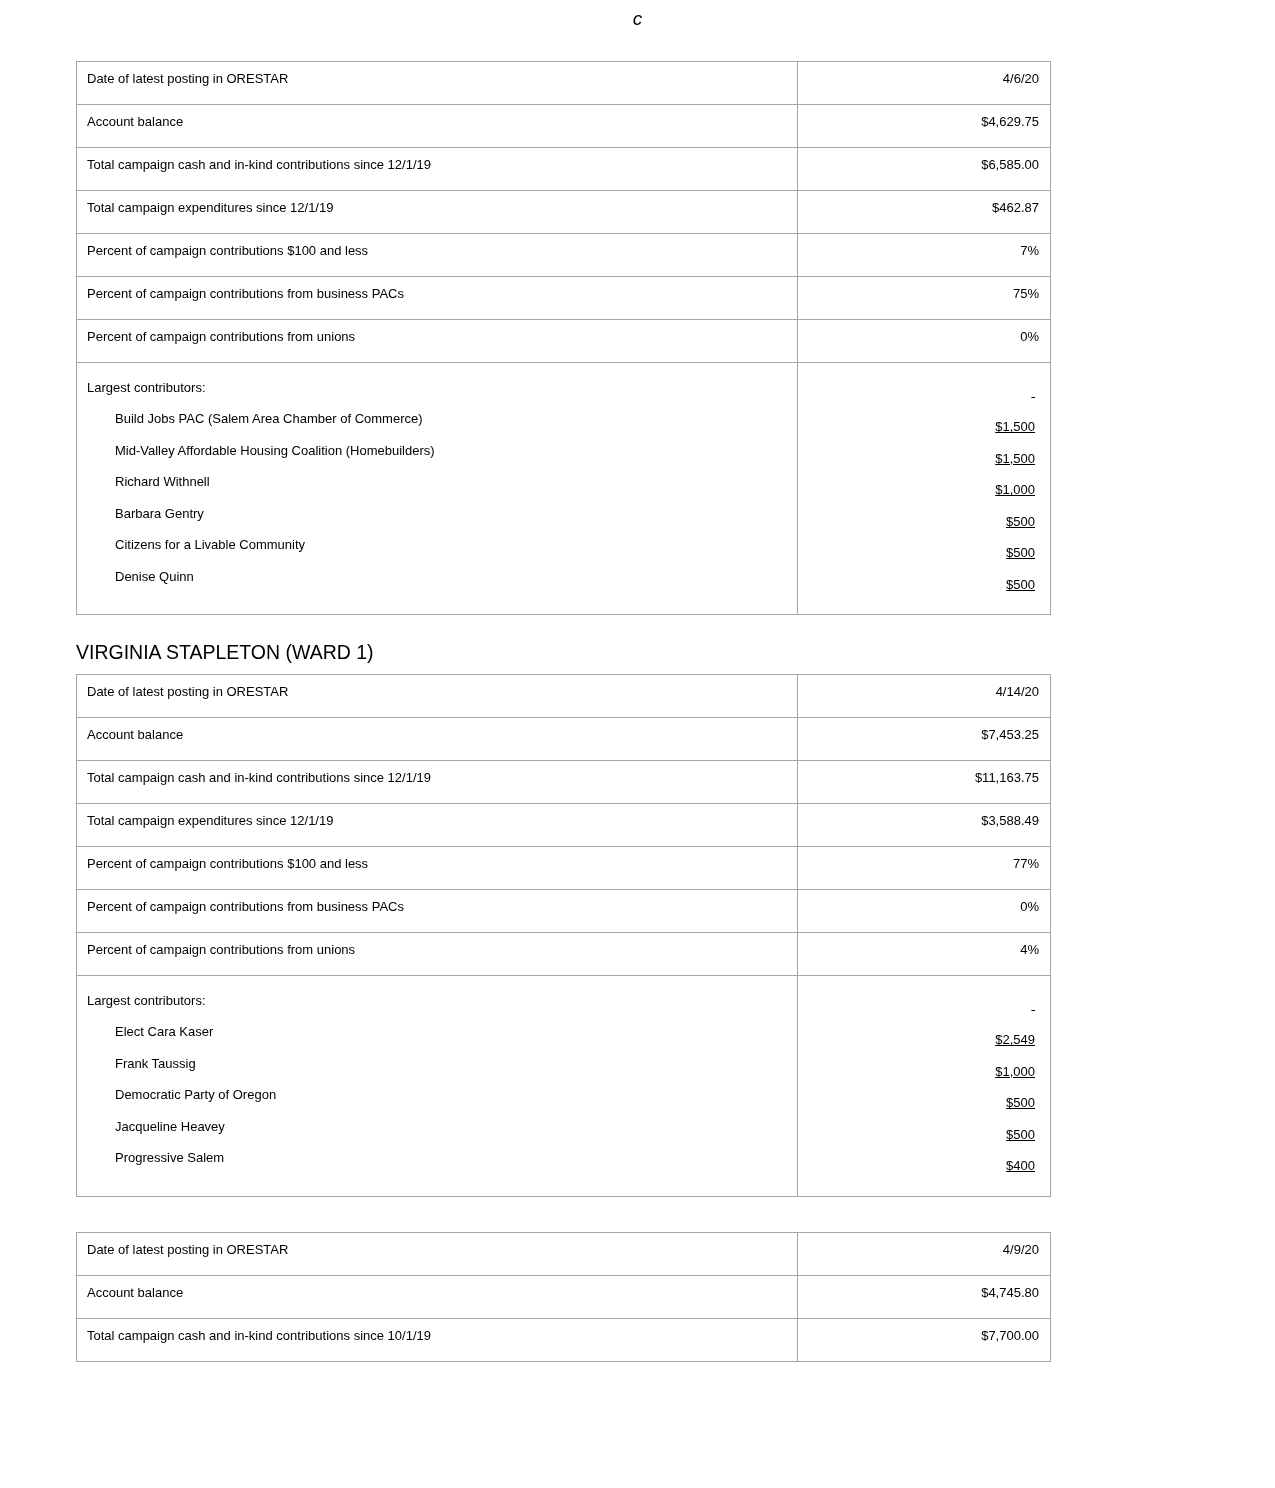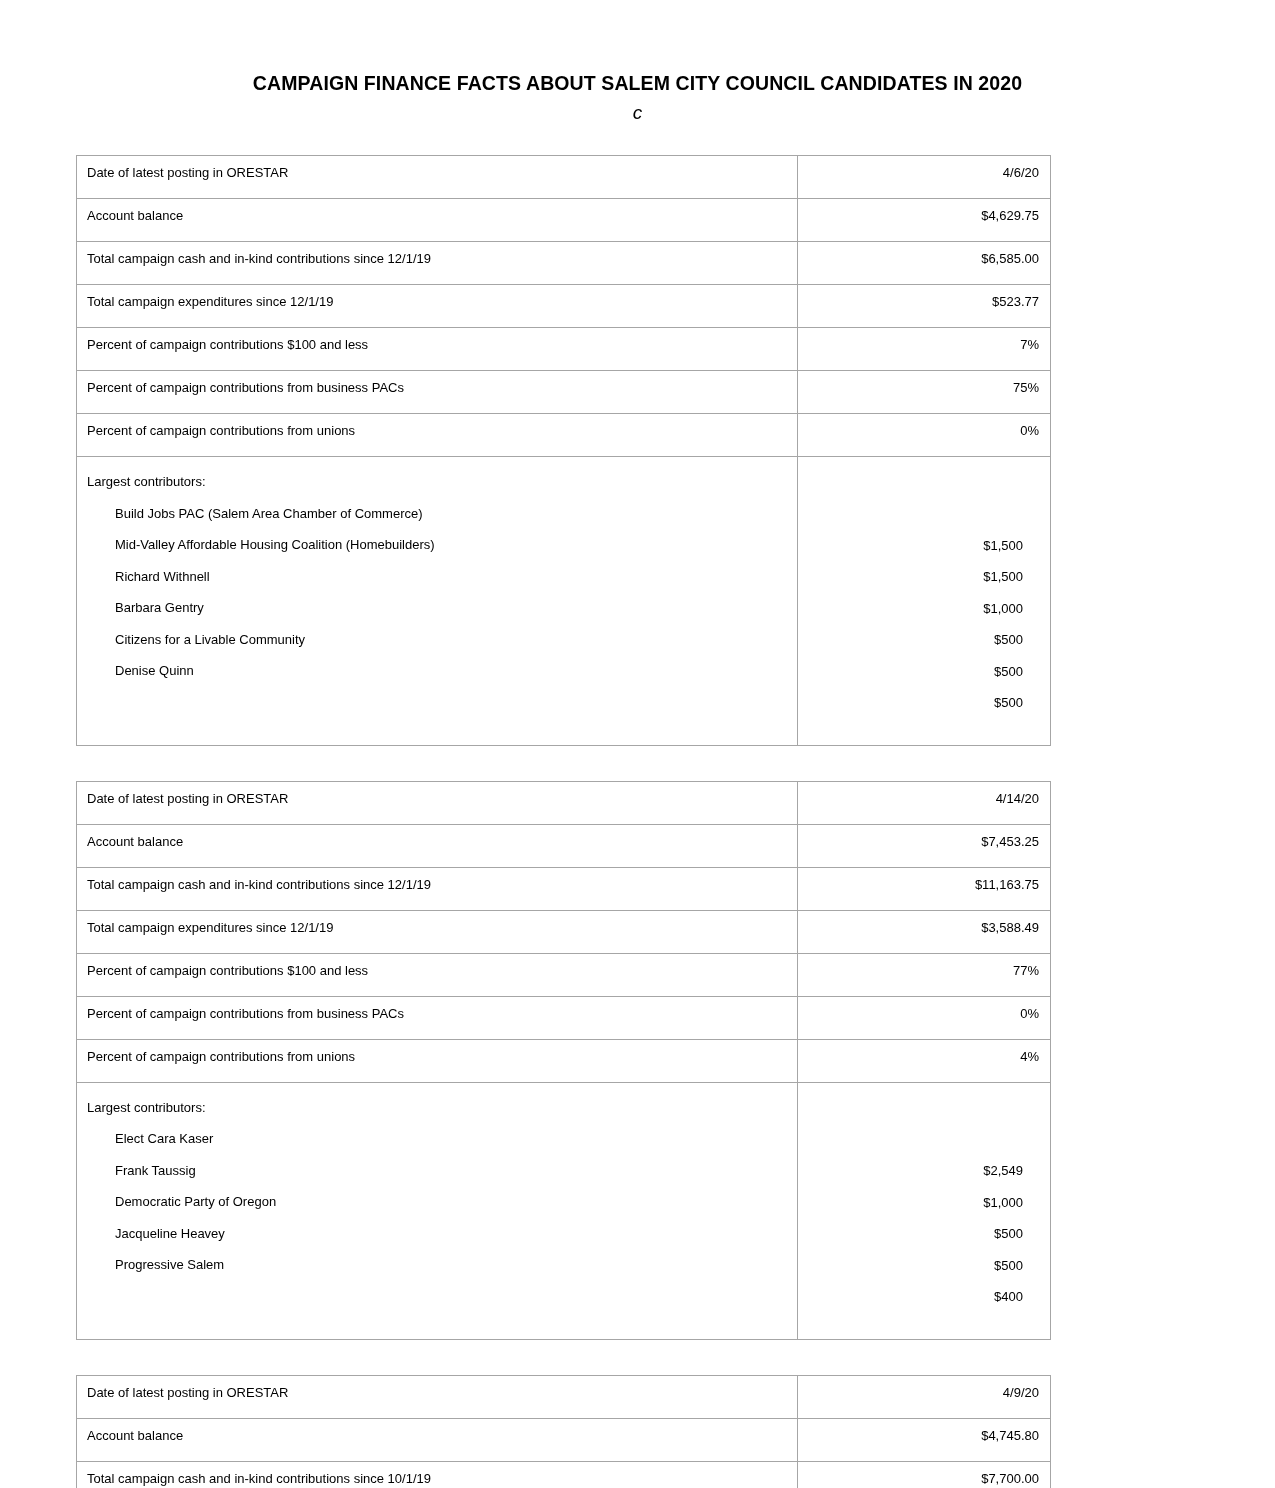--- a/index.html
+++ b/index.html
@@ -103,38 +103,38 @@
     margin: 0;
     padding: 0;
   }
   .contrib-list li {
     line-height: 31.5px;
     padding-left: 28px;
     white-space: nowrap;
   }
   .contrib-amounts {
     list-style: none;
-    margin: 16px;
+    margin: 4px;
     padding: 0;
     text-align: right;
+    text-decoration: underline;
   }
   .contrib-amounts li {
     line-height: 31.5px;
     white-space: nowrap;
   }
   .contrib-amounts li.spacer {
     
   }
 </style>
 </head>
 <body>
 
 <div class="page">
 
-  <h1 class="doc-title">CAMPAIGN FINANCE FACTS ABOUT SALEM CITY COUNCIL CANDIDATES IN 2020</h1>
 
   <div class="doc-subtitle">c</div>
 
   <div class="sp-title-to-first"></div>
 
   <div class="sections">
 
     <div class="section">
       <div class="sp-header-to-table"></div>
       <table class="fin">
@@ -150,21 +150,21 @@
           <tr>
             <td class="label">Account balance</td>
             <td class="value">$4,629.75</td>
           </tr>
           <tr>
             <td class="label">Total campaign cash and in-kind contributions since 12/1/19</td>
             <td class="value">$6,585.00</td>
           </tr>
           <tr>
             <td class="label">Total campaign expenditures since 12/1/19</td>
-            <td class="value">$523.77</td>
+            <td class="value">$462.87</td>
           </tr>
           <tr>
             <td class="label">Percent of campaign contributions $100 and less</td>
             <td class="value">7%</td>
           </tr>
           <tr>
             <td class="label">Percent of campaign contributions from business PACs</td>
             <td class="value">75%</td>
           </tr>
           <tr>
@@ -197,20 +197,21 @@
                 </ul>
             </td>
           </tr>
         </tbody>
       </table>
     </div>
 
     <div class="sp-table-to-header"></div>
 
     <div class="section">
+      <div class="section-header">VIRGINIA STAPLETON (WARD 1)</div>
       <div class="sp-header-to-table"></div>
       <table class="fin">
         <colgroup>
             <col class="label-col">
             <col class="value-col">
           </colgroup>
         <tbody>
           <tr>
             <td class="label">Date of latest posting in ORESTAR</td>
             <td class="value">4/14/20</td>

